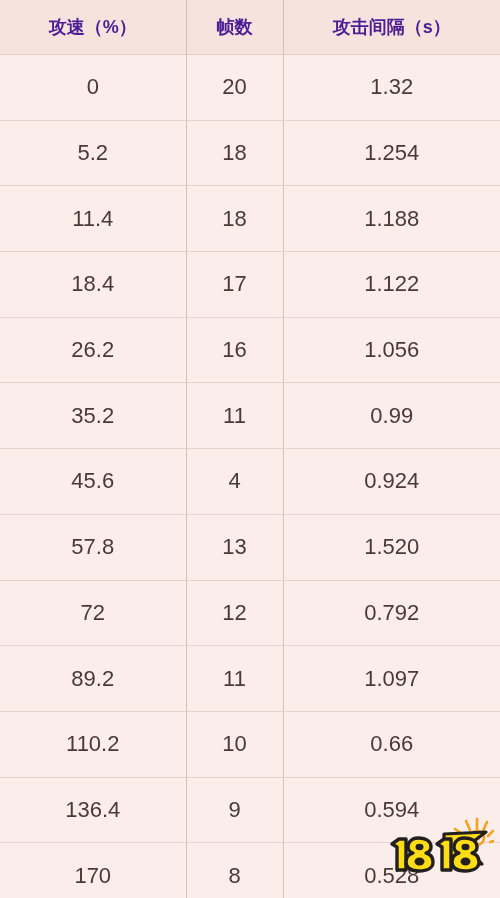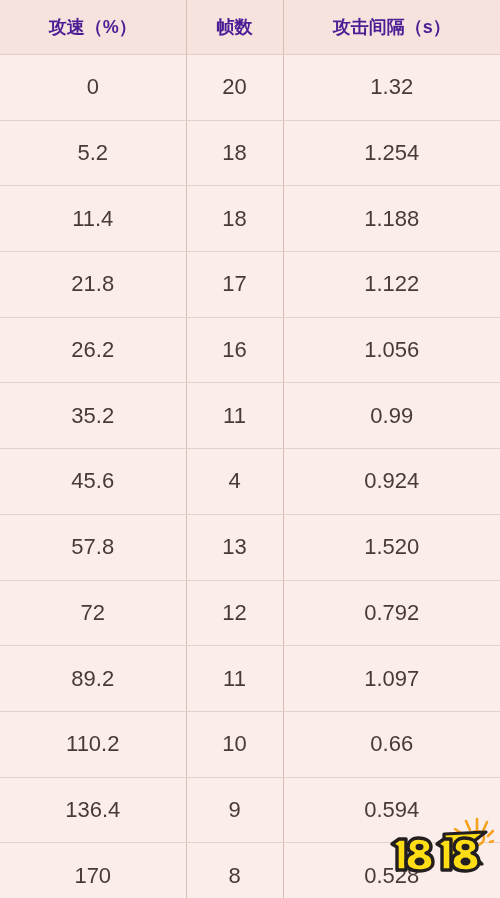--- a/index.html
+++ b/index.html
@@ -105,21 +105,21 @@
         <td class="col-sep">5.2</td>
         <td class="col-sep">18</td>
         <td>1.254</td>
       </tr>
       <tr class="data-row">
         <td class="col-sep">11.4</td>
         <td class="col-sep">18</td>
         <td>1.188</td>
       </tr>
       <tr class="data-row">
-        <td class="col-sep">21.8</td>
+        <td class="col-sep">18.4</td>
         <td class="col-sep">17</td>
         <td>1.122</td>
       </tr>
       <tr class="data-row">
         <td class="col-sep">26.2</td>
         <td class="col-sep">16</td>
         <td>1.056</td>
       </tr>
       <tr class="data-row">
         <td class="col-sep">35.2</td>

